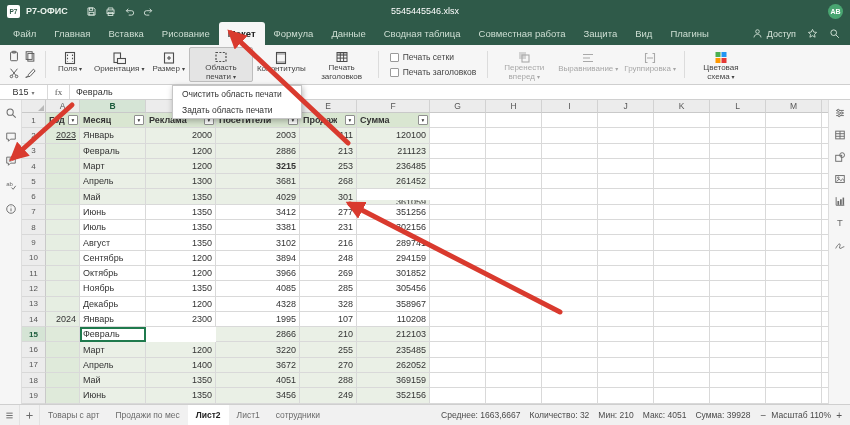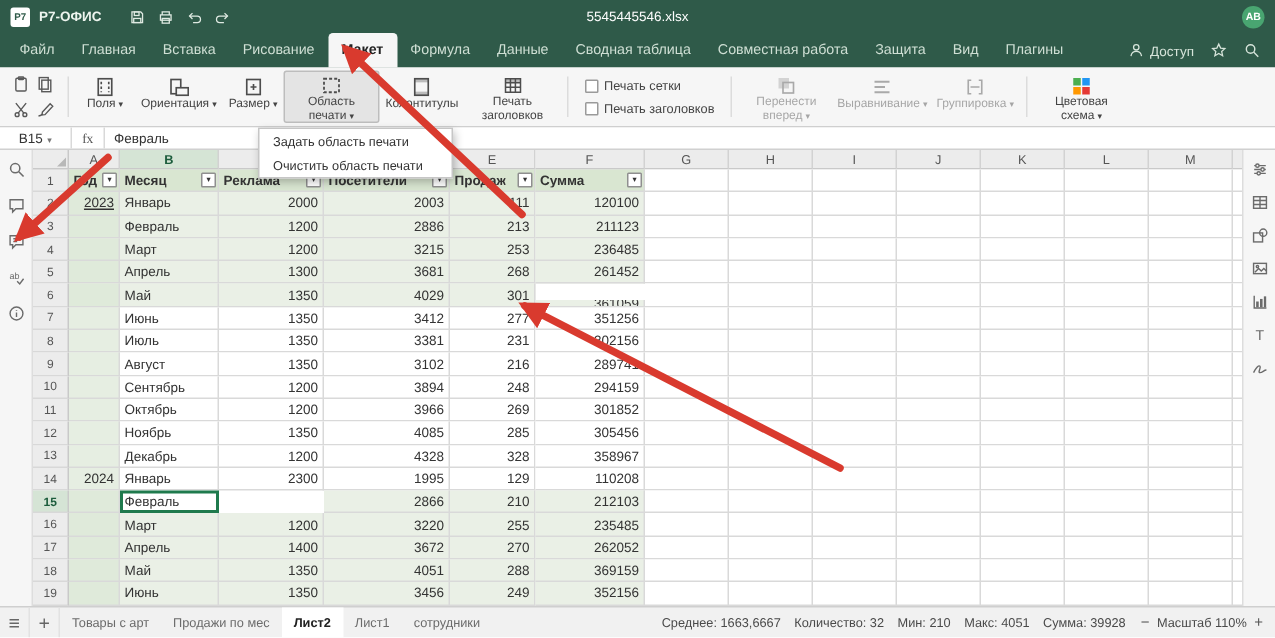--- a/index.html
+++ b/index.html
@@ -423,21 +423,21 @@
           <div class="cell" style="width: 56px;"></div>
           <div class="cell" style="width: 56px;"></div>
           <div class="cell" style="width: 56px;"></div>
           <div class="cell" style="width: 56px;"></div>
         </div>
         <div class="grow">
           <div class="rowh">4</div>
           <div class="cell colA num shaded" style="width: 34px;"></div>
           <div class="cell shaded" style="width: 66px;">Март</div>
           <div class="cell num shaded" style="width: 70px;">1200</div>
-          <div class="cell num shaded" style="width: 84px;">3215</div>
+          <div class="cell num shaded" style="width: 84px; font-weight: bold;">3215</div>
           <div class="cell num shaded" style="width: 57px;">253</div>
           <div class="cell num shaded" style="width: 73px;">236485</div>
           <div class="cell" style="width: 56px;"></div>
           <div class="cell" style="width: 56px;"></div>
           <div class="cell" style="width: 56px;"></div>
           <div class="cell" style="width: 56px;"></div>
           <div class="cell" style="width: 56px;"></div>
           <div class="cell" style="width: 56px;"></div>
           <div class="cell" style="width: 56px;"></div>
           <div class="cell" style="width: 56px;"></div>
@@ -594,21 +594,21 @@
           <div class="cell" style="width: 56px;"></div>
           <div class="cell" style="width: 56px;"></div>
           <div class="cell" style="width: 56px;"></div>
         </div>
         <div class="grow">
           <div class="rowh">14</div>
           <div class="cell colA num" style="width: 34px;">2024</div>
           <div class="cell" style="width: 66px;">Январь</div>
           <div class="cell num" style="width: 70px;">2300</div>
           <div class="cell num" style="width: 84px;">1995</div>
-          <div class="cell num" style="width: 57px;">129</div>
+          <div class="cell num" style="width: 57px;">107</div>
           <div class="cell num" style="width: 73px;">110208</div>
           <div class="cell" style="width: 56px;"></div>
           <div class="cell" style="width: 56px;"></div>
           <div class="cell" style="width: 56px;"></div>
           <div class="cell" style="width: 56px;"></div>
           <div class="cell" style="width: 56px;"></div>
           <div class="cell" style="width: 56px;"></div>
           <div class="cell" style="width: 56px;"></div>
           <div class="cell" style="width: 56px;"></div>
         </div>
@@ -742,22 +742,22 @@
       </span>
       <span class="pic">
         <svg viewBox="0 0 14 14" fill="none" stroke="currentColor" stroke-width="1.1">
           <path d="M2 11c2-4 4-6 5-5s-2 5 0 5 3-2 5-2"></path>
         </svg>
       </span>
     </div>
 </div>
 
 <div id="printmenu">
+  <div class="pm-item">Очистить область печати</div>
   <div class="pm-item">Задать область печати</div>
-  <div class="pm-item">Очистить область печати</div>
 </div>
 
 <div id="bottombar">
   <span class="bicon">
       <span class="pic">
         <svg viewBox="0 0 14 14" fill="none" stroke="currentColor" stroke-width="1.2">
           <path d="M3 4h8M3 7h8M3 10h8"></path>
         </svg>
       </span>
     </span>

